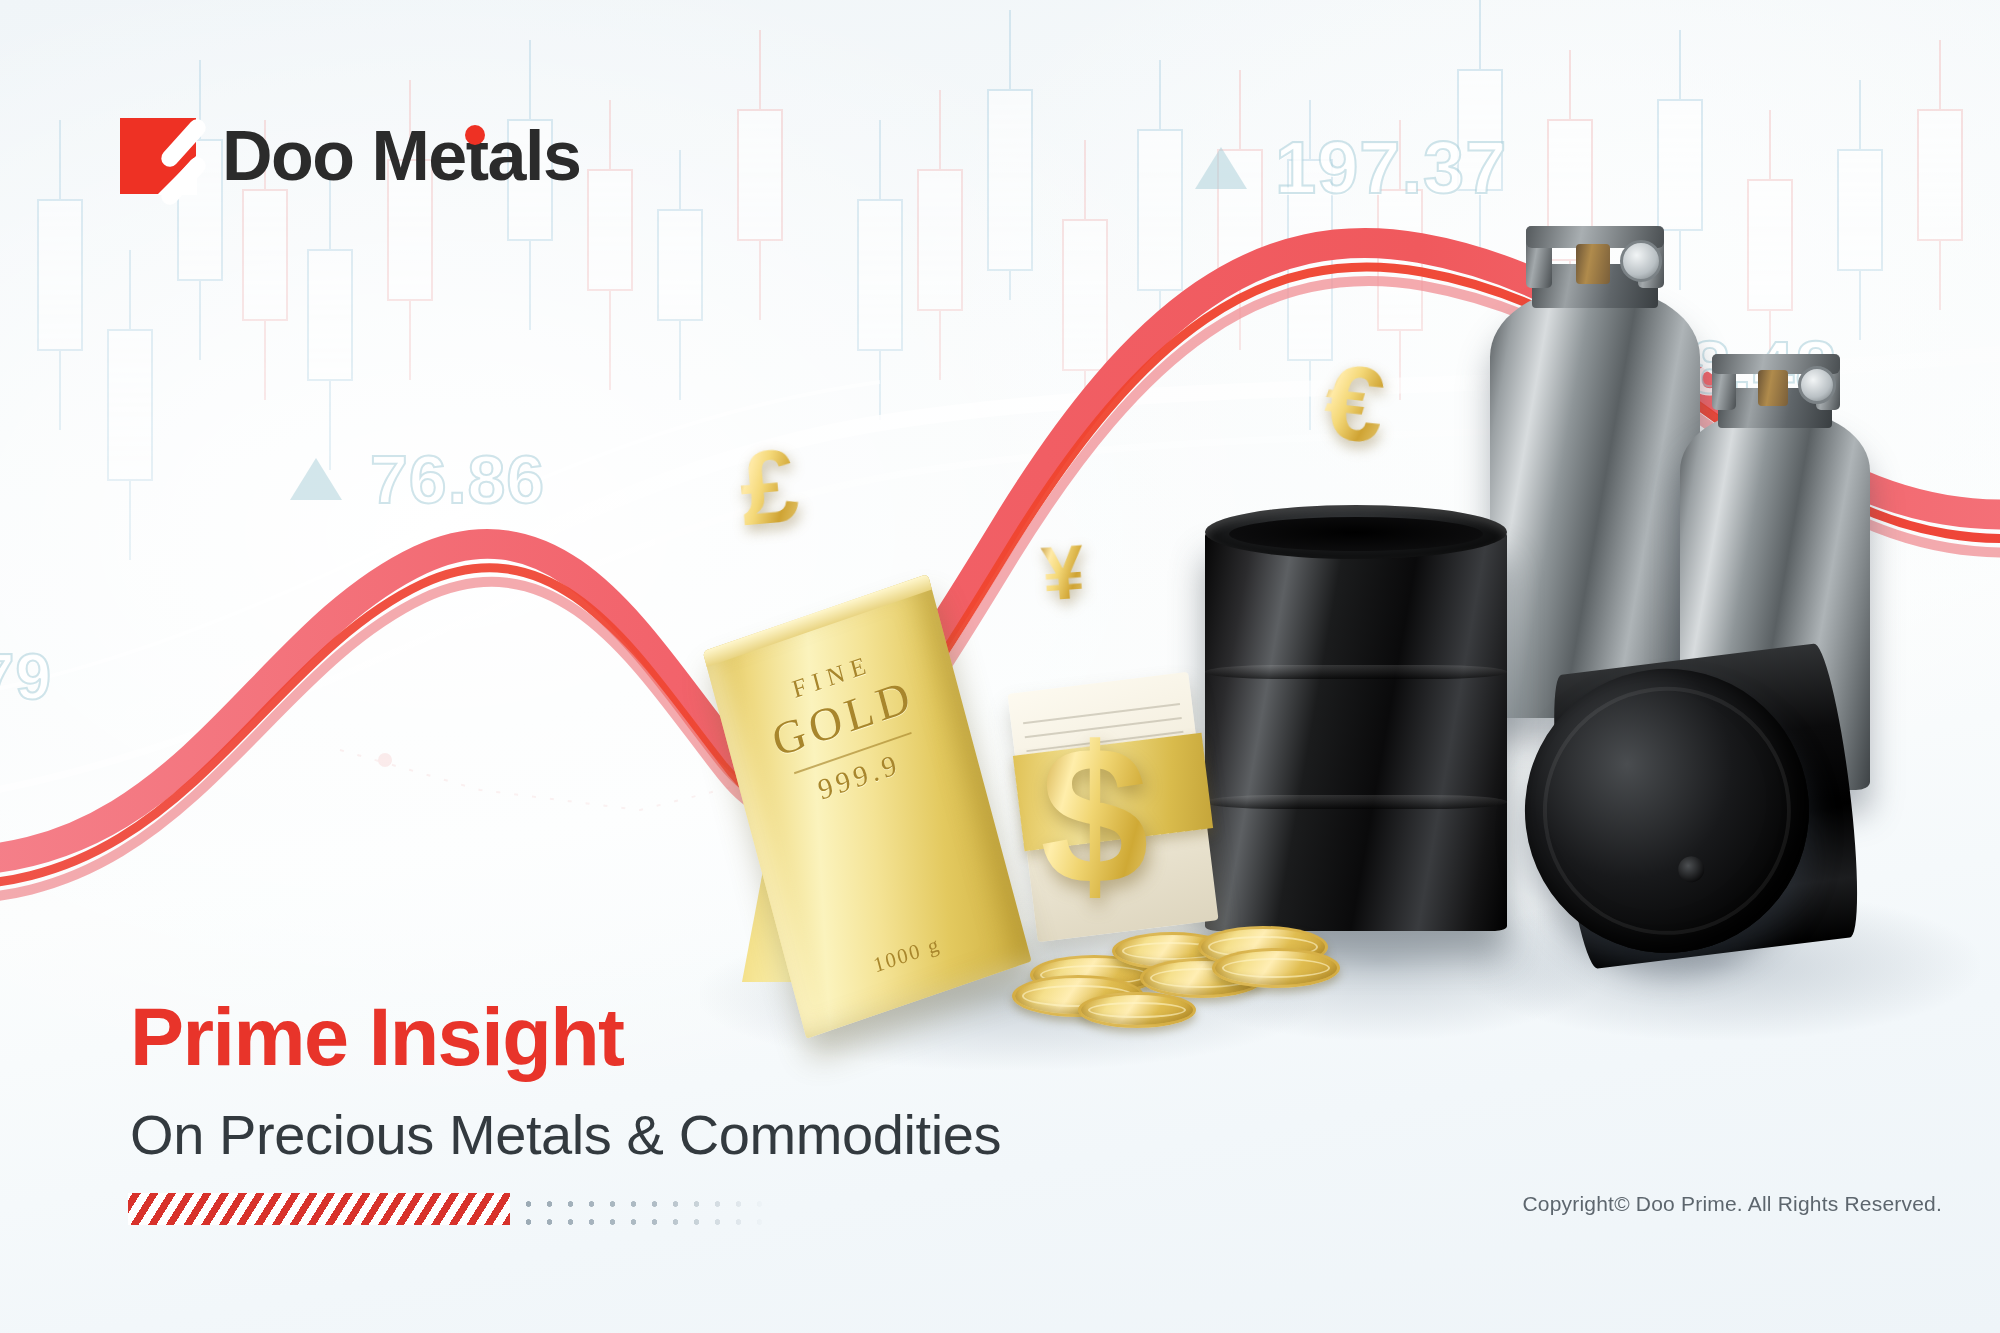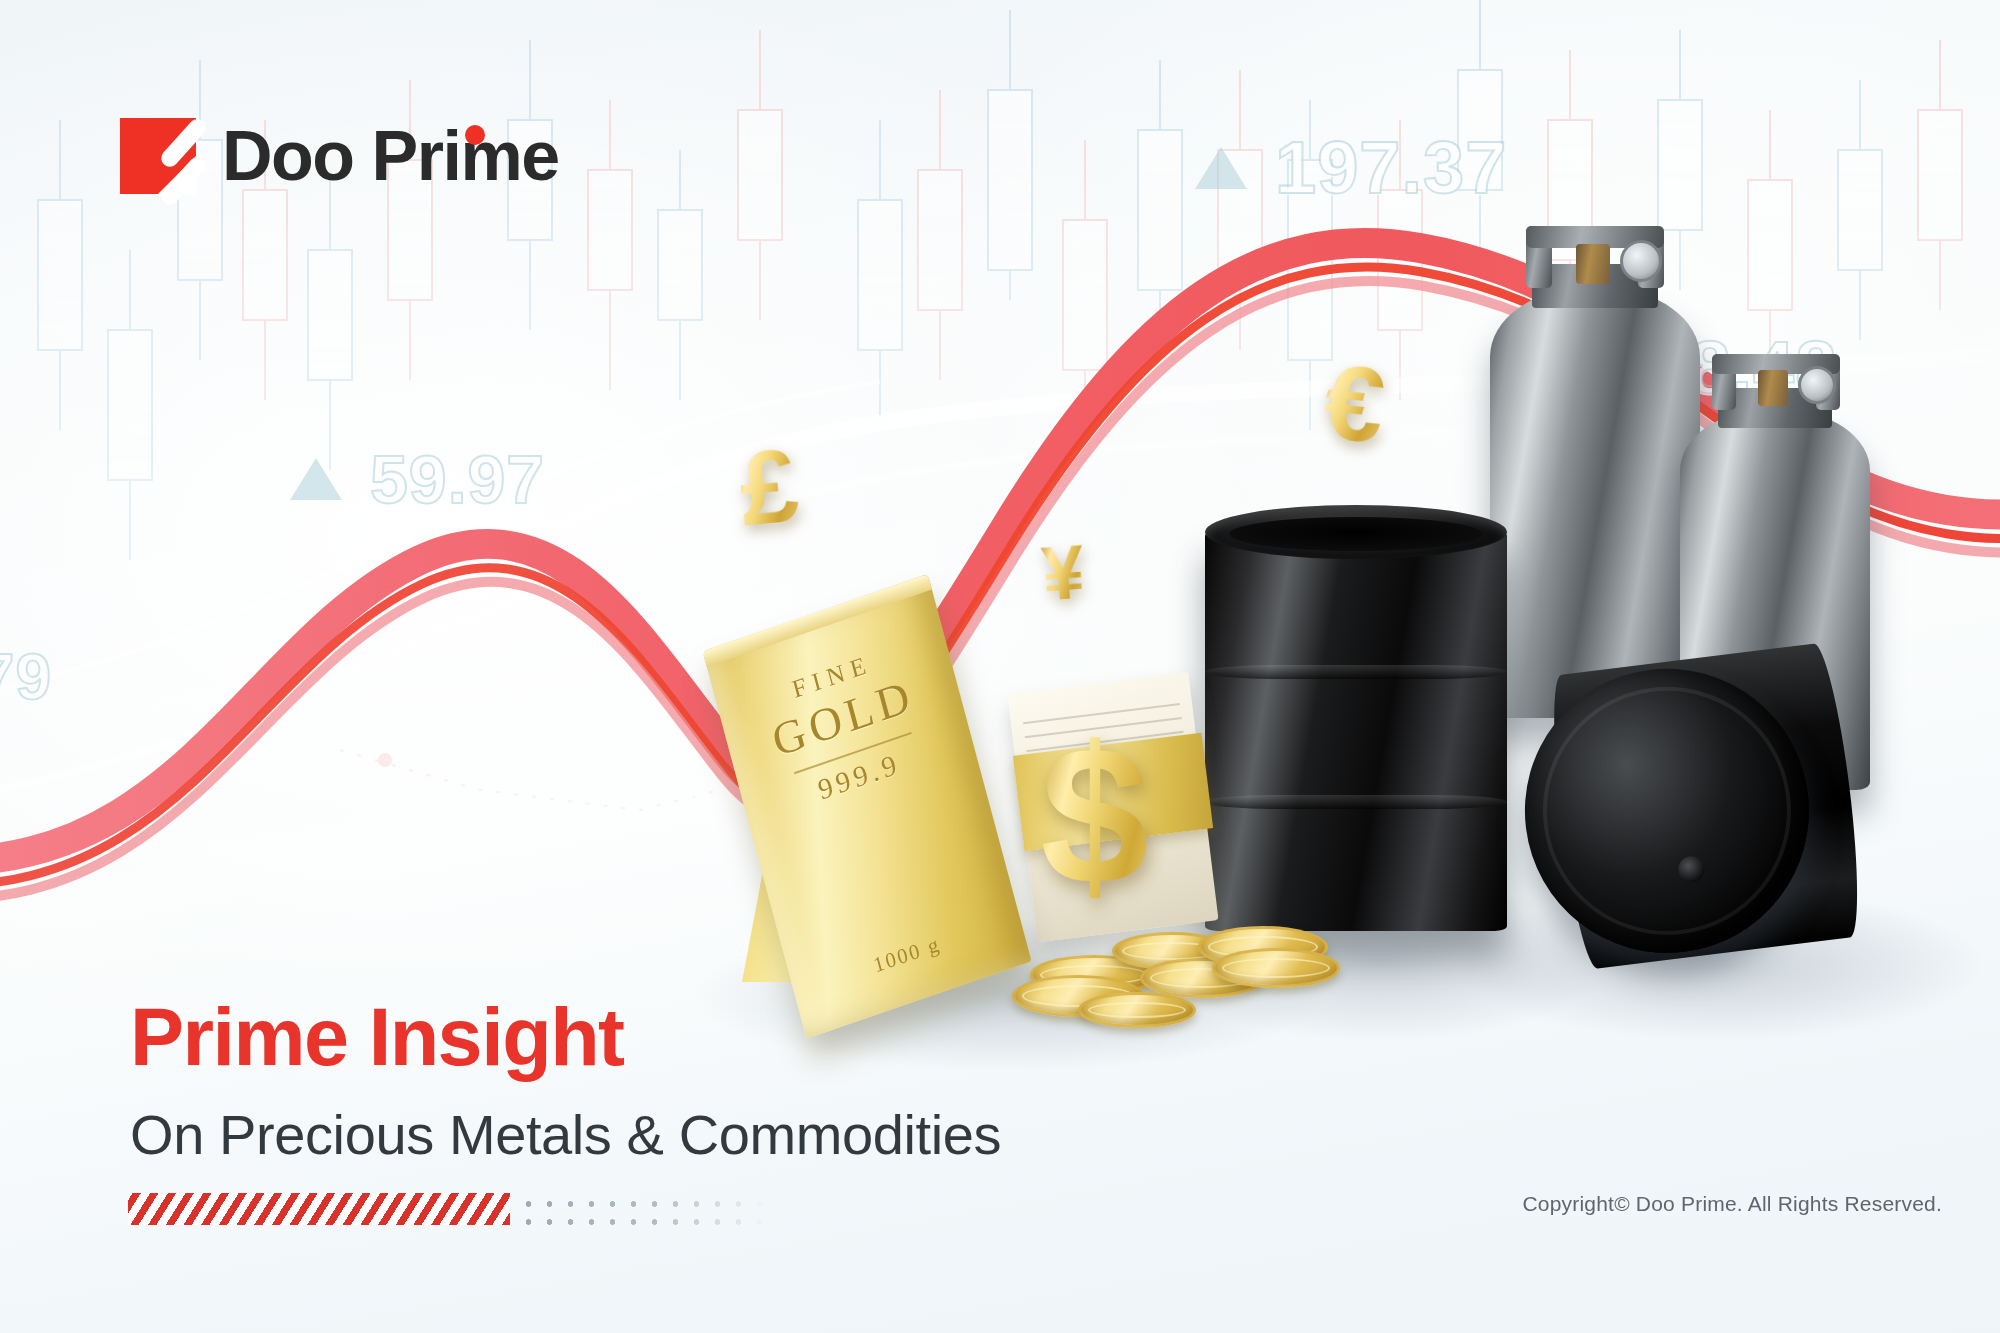--- a/index.html
+++ b/index.html
@@ -479,21 +479,21 @@
              C 814,890 904,738 1014,558 C 1144,348 1264,258 1424,286
              C 1604,318 1704,438 1834,508 C 1914,550 1984,558 2060,550" fill="none" stroke="#f08d93" stroke-width="10" stroke-linecap="round" opacity="0.75"></path>
   </svg>
 
   <div class="ticker" id="ticker-197">
     <span class="tri up"></span>
     <span>197.37</span>
   </div>
   <div class="ticker" id="ticker-94">
     <span class="tri up"></span>
-    <span>59.97</span>
+    <span>76.86</span>
   </div>
   <div class="ticker" id="ticker-148">
     <span class="tri down"></span>
     <span>148.48</span>
   </div>
   <div class="ticker" id="ticker-179">
 
     <span>.79</span>
   </div>
 
@@ -591,21 +591,21 @@
     <div class="cursym" id="sym-yen">¥</div>
   </div>
 
   <div id="logo">
     <div id="logo-mark">
       <div class="corner"></div>
       <div class="slash s1"></div>
       <div class="slash s2"></div>
     </div>
     <div id="logo-text">
-      <span>Doo Prime</span>
+      <span>Doo Metals</span>
       <span class="dot"></span>
     </div>
   </div>
 
   <div id="headline-block">
     <div id="headline">Prime Insight</div>
     <div id="subheadline">On Precious Metals &amp; Commodities</div>
   </div>
 
   <div id="deco">

